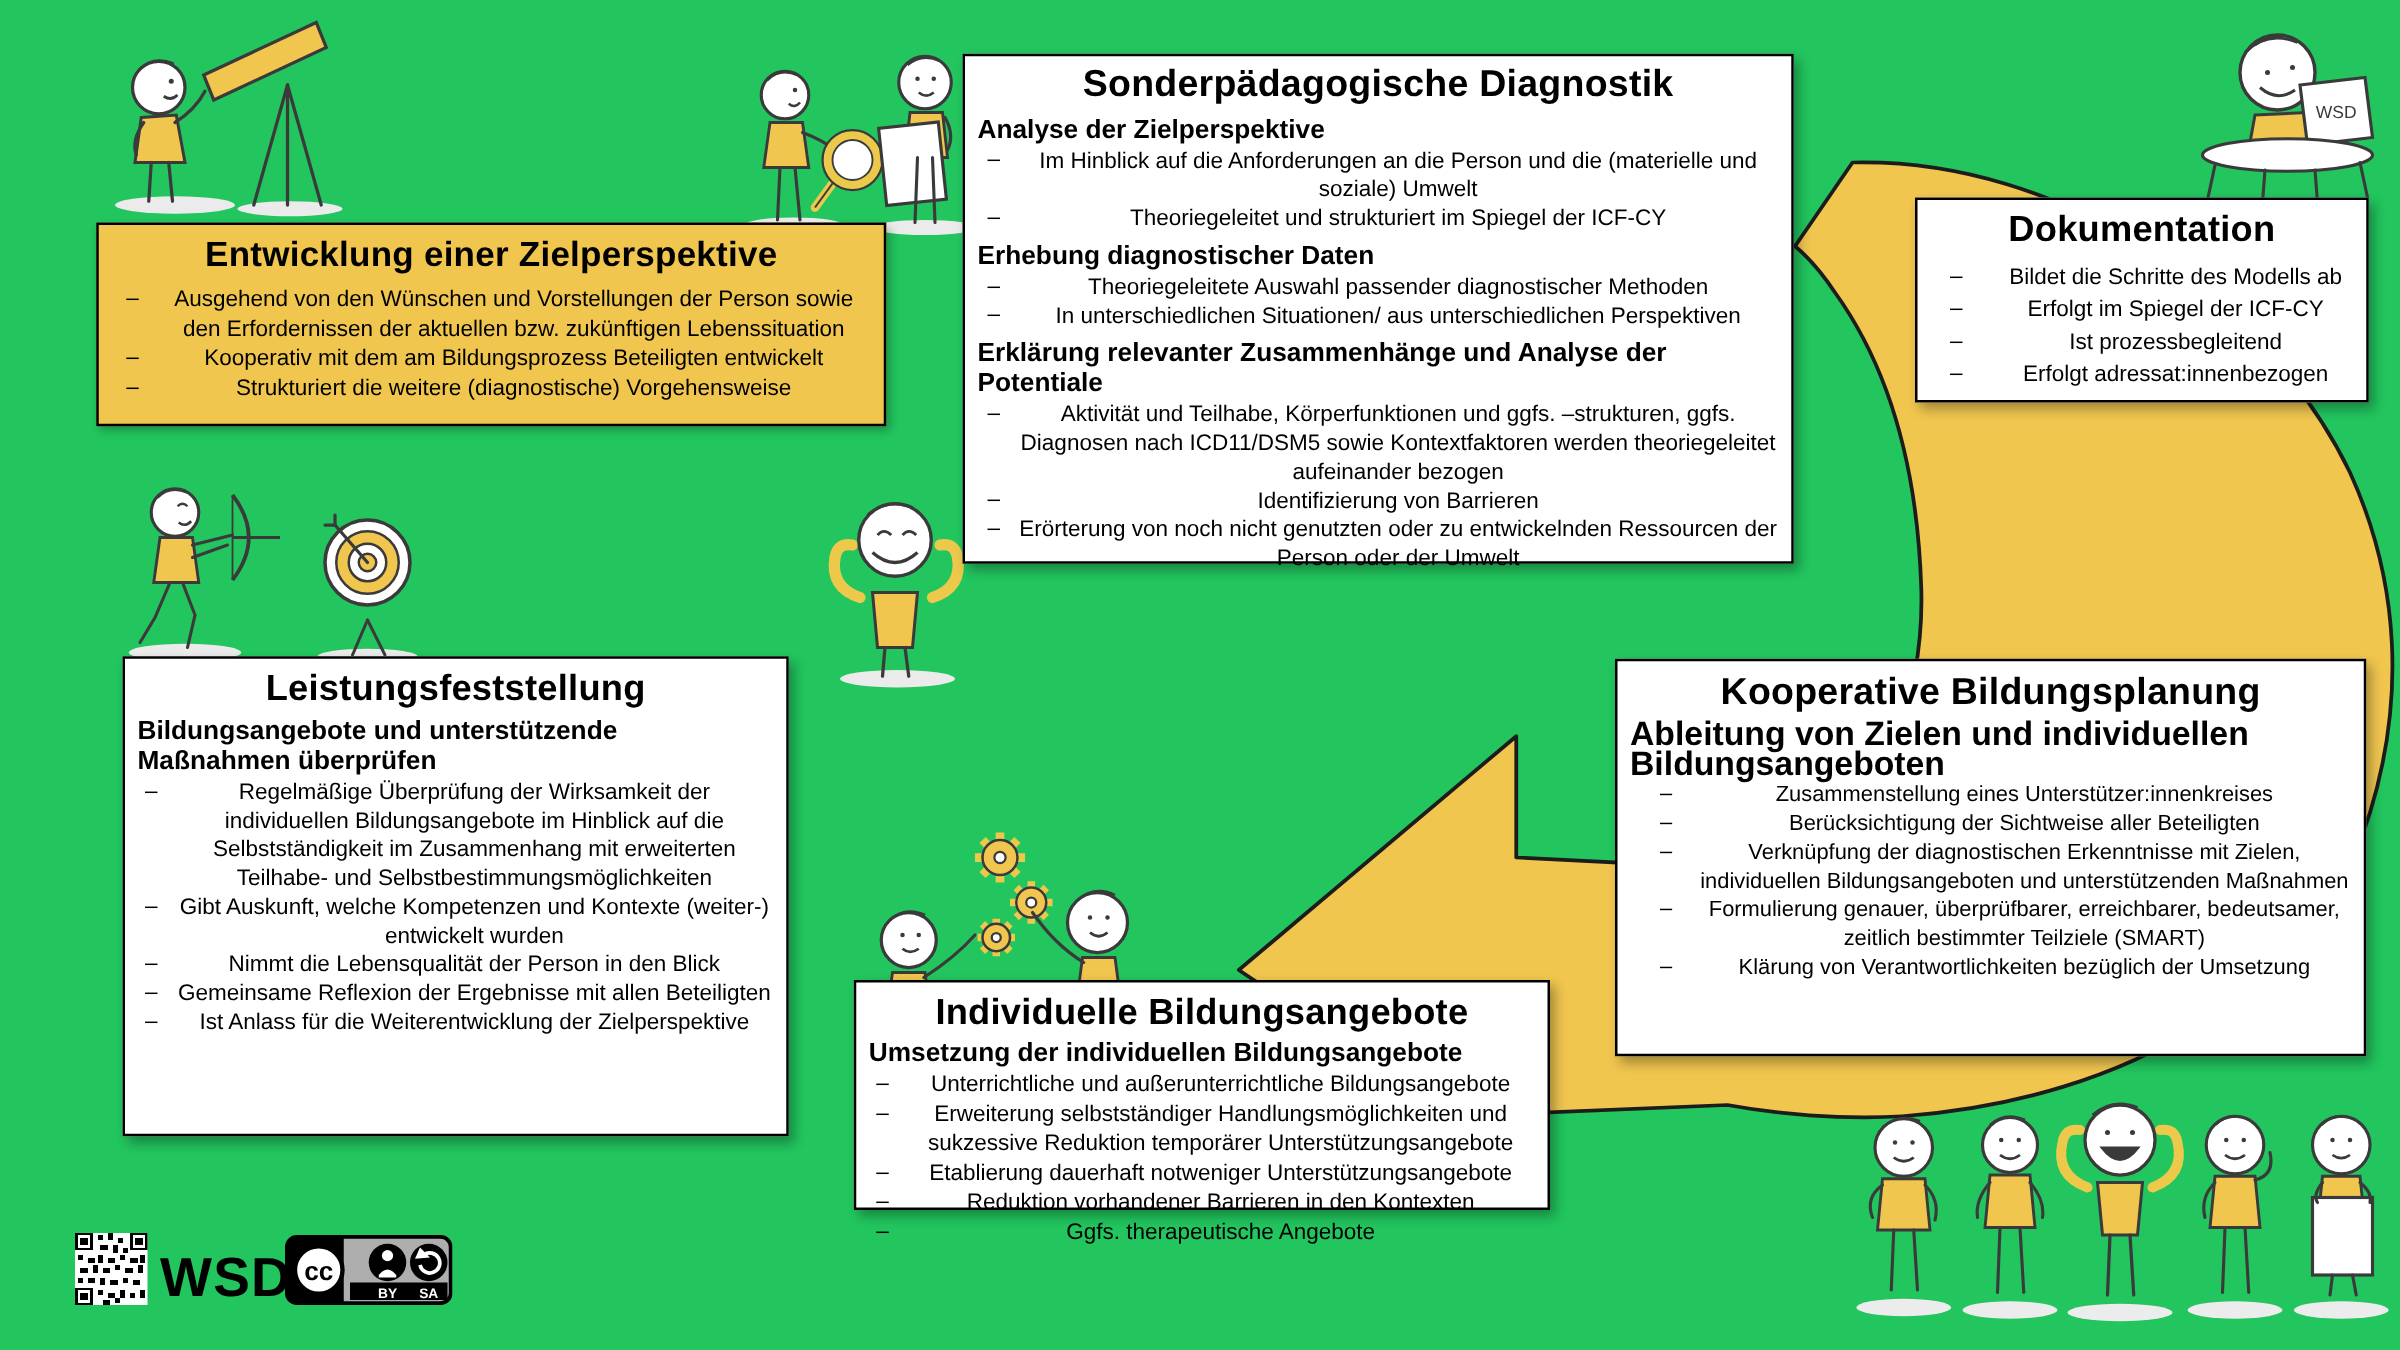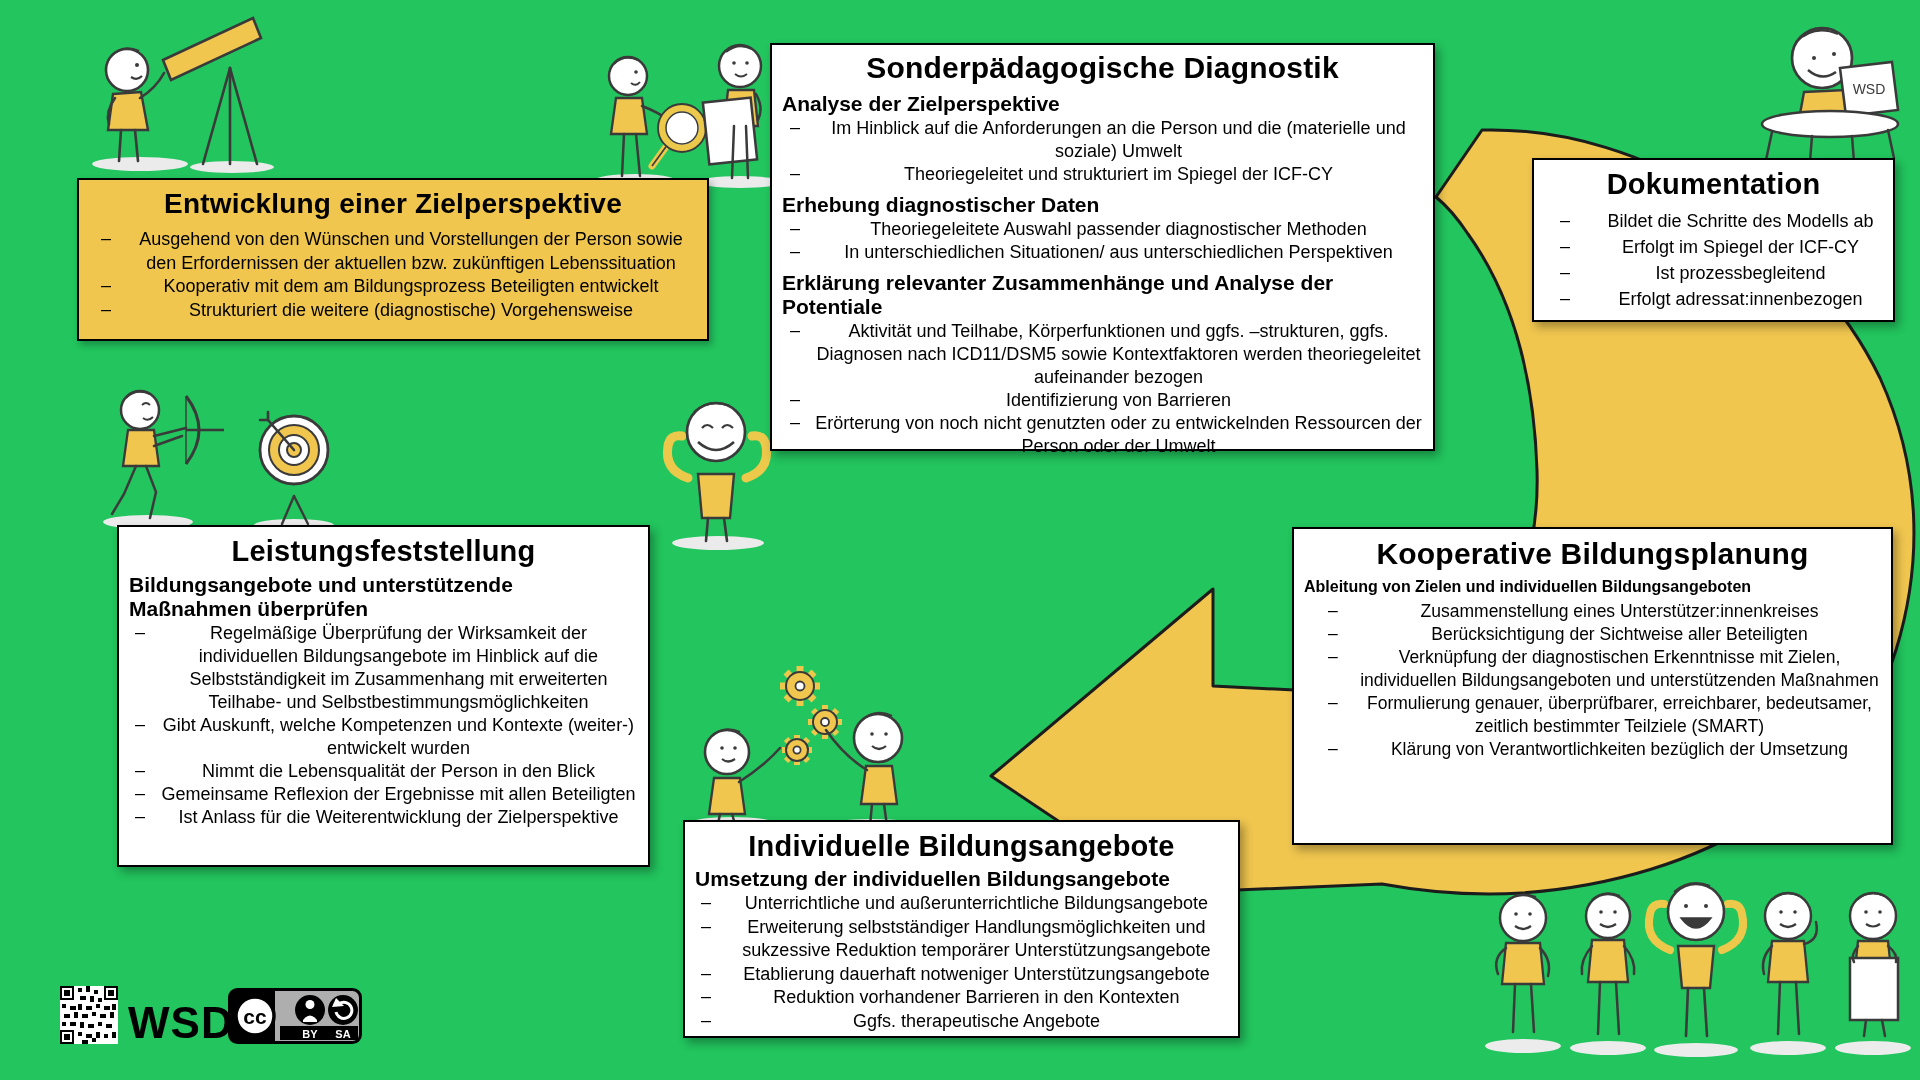--- a/index.html
+++ b/index.html
@@ -33,32 +33,32 @@
   .box-diag .section{margin-top:7px;}
 
   .box-doku{left:1532px;top:158px;width:363px;height:164px;}
   .box-doku h2{font-size:29px;margin-bottom:7px;text-align:center;}
   .box-doku .bullets{font-size:18px;line-height:26px;}
   .box-doku .bullets li{padding-left:54px;}
   .box-doku .bullets li::before{left:16px;}
 
   .box-koop{left:1292px;top:527px;width:601px;height:318px;}
   .box-koop h2{font-size:30px;margin-bottom:4px;}
-  .box-koop .subhead{font-size:16px;}
+  .box-koop .subhead{font-size:27px;}
   .box-koop .bullets{font-size:17.5px;line-height:23px;}
   .box-koop .bullets li{padding-left:54px;}
   .box-koop .bullets li::before{left:24px;}
 
-  .box-leist{left:98px;top:525px;width:533px;height:342px;margin-left:19px;}
+  .box-leist{left:98px;top:525px;width:533px;height:384px;}
   .box-leist h2{font-size:29px;margin-bottom:5px;}
   .box-leist .bullets{line-height:23px;}
   .box-leist .bullets li{padding-left:30px;}
   .box-leist .bullets li::before{left:6px;}
 
-  .box-indiv{left:683px;top:820px;width:557px;height:218px;}
+  .box-indiv{left:683px;top:784px;width:557px;height:184px;}
   .box-indiv h2{font-size:29px;margin-bottom:4px;}
   .box-indiv .bullets{line-height:23.5px;}
   .box-indiv .bullets li{padding-left:30px;}
   .box-indiv .bullets li::before{left:6px;}
 
   
   .wsd-text{position:absolute;left:128px;top:998px;z-index:4;font-size:44px;font-weight:bold;letter-spacing:1px;}
   .qr{position:absolute;left:60px;top:986px;z-index:4;}
   .cc-badge{position:absolute;left:228px;top:988px;z-index:4;}
 </style>

